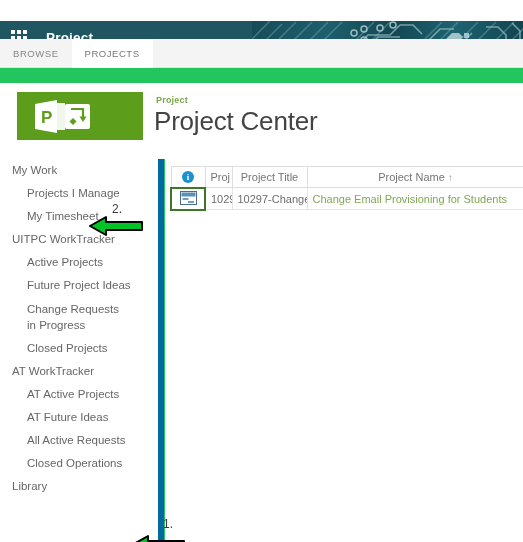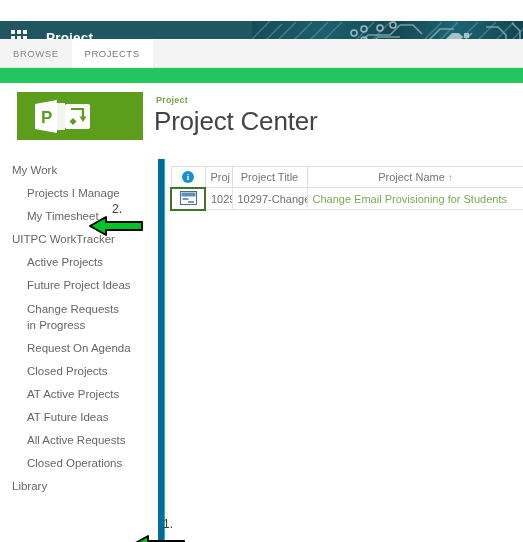--- a/index.html
+++ b/index.html
@@ -344,22 +344,22 @@
   </div>
 
   <div class="leftnav">
     <a class="nav-group">My Work</a>
     <a class="nav-item">Projects I Manage</a>
     <a class="nav-item">My Timesheet</a>
     <a class="nav-group">UITPC WorkTracker</a>
     <a class="nav-item">Active Projects</a>
     <a class="nav-item">Future Project Ideas</a>
     <a class="nav-item two-line">Change Requests in Progress</a>
-    <a class="nav-item">Request On Agenda</a>
     <a class="nav-item">Closed Projects</a>
+    <a class="nav-group">AT WorkTracker</a>
     <a class="nav-item">AT Active Projects</a>
     <a class="nav-item">AT Future Ideas</a>
     <a class="nav-item">All Active Requests</a>
     <a class="nav-item">Closed Operations</a>
     <a class="nav-group">Library</a>
 
   </div>
 
   <div class="content">
     <div class="grid-wrap">

